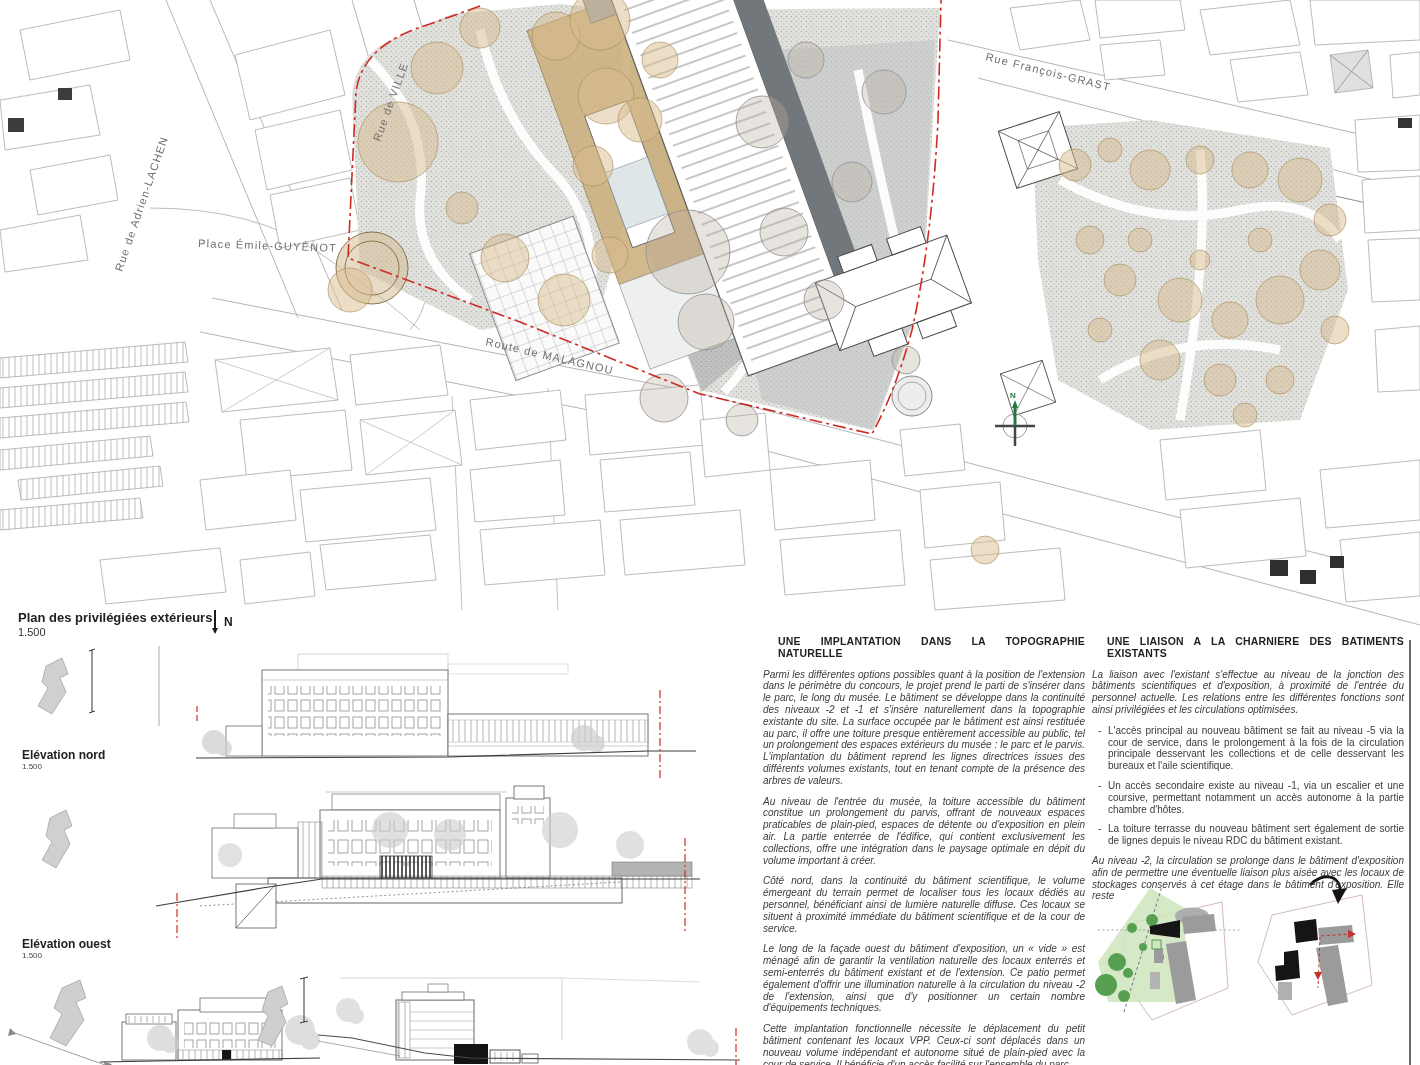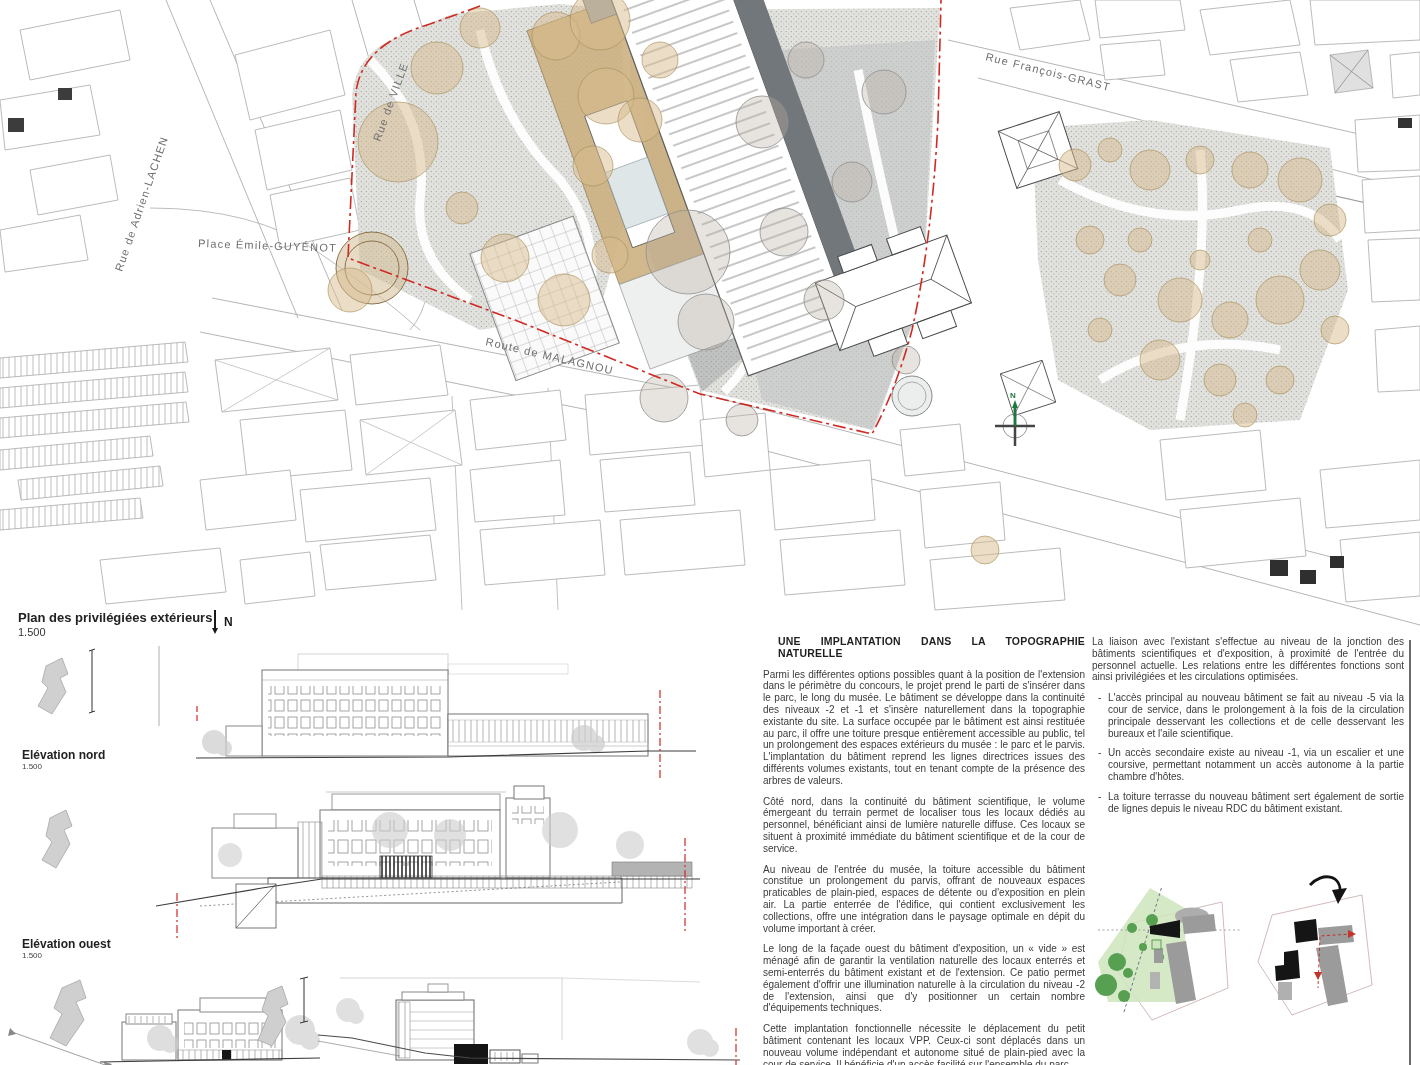--- a/index.html
+++ b/index.html
@@ -9,21 +9,21 @@
   .overlay{position:absolute;z-index:2;}
   .plan-title{left:18px;top:610px;width:260px;}
   .plan-title .t{font-size:13px;font-weight:bold;color:#222;}
   .plan-title .s{font-size:11px;color:#333;margin-top:1px;}
   .elev-label .t{font-size:12px;font-weight:bold;color:#222;}
   .elev-label .s{font-size:8px;color:#444;margin-top:0px;}
   .lab-nord{left:22px;top:748px;}
   .lab-ouest{left:22px;top:928px;margin-top:9px;}
   .col{font-size:10px;line-height:11.8px;text-align:justify;color:#3b3b3b;}
   .col h3{font-size:10.5px;font-weight:bold;color:#1f1f1f;margin:0 0 9px 0;letter-spacing:.2px;padding-left:15px;}
-  .col p{margin:0 0 9px 0;}
+  .col p{margin:0 0 9px 0;font-style:italic;}
   .col-left{left:763px;top:636px;width:322px;}
   .col-right{left:1092px;top:636px;width:312px;}
   .bullet{display:flex;margin:0 0 8px 6px;}
   .bullet .dash{flex:0 0 10px;}
   .bullet .bt{flex:1;text-align:justify;}
   .edge-line{position:absolute;left:1409px;top:640px;width:2px;height:425px;background:#6a6a6a;z-index:1;}
 </style>
 </head>
 <body>
 
@@ -429,37 +429,39 @@
 </div>
 
 <div class="overlay elev-label lab-ouest">
   <div class="t">Elévation ouest</div>
   <div class="s">1.500</div>
 </div>
 
 <div class="overlay col col-left">
   <h3>UNE IMPLANTATION DANS LA TOPOGRAPHIE NATURELLE</h3>
   <p>Parmi les différentes options possibles quant à la position de l'extension dans le périmètre du concours, le projet prend le parti de s'insérer dans le parc, le long du musée. Le bâtiment se développe dans la continuité des niveaux -2 et -1 et s'insère naturellement dans la topographie existante du site. La surface occupée par le bâtiment est ainsi restituée au parc, il offre une toiture presque entièrement accessible au public, tel un prolongement des espaces extérieurs du musée : le parc et le parvis. L'implantation du bâtiment reprend les lignes directrices issues des différents volumes existants, tout en tenant compte de la présence des arbres de valeurs.</p>
+  <p>Au niveau de l'entrée du musée, la toiture accessible du bâtiment constitue un prolongement du parvis, offrant de nouveaux espaces praticables de plain-pied, espaces de détente ou d'exposition en plein air. La partie enterrée de l'édifice, qui contient exclusivement les collections, offre une intégration dans le paysage optimale en dépit du volume important à créer.</p>
   <p>Côté nord, dans la continuité du bâtiment scientifique, le volume émergeant du terrain permet de localiser tous les locaux dédiés au personnel, bénéficiant ainsi de lumière naturelle diffuse. Ces locaux se situent à proximité immédiate du bâtiment scientifique et de la cour de service.</p>
-  <p>Au niveau de l'entrée du musée, la toiture accessible du bâtiment constitue un prolongement du parvis, offrant de nouveaux espaces praticables de plain-pied, espaces de détente ou d'exposition en plein air. La partie enterrée de l'édifice, qui contient exclusivement les collections, offre une intégration dans le paysage optimale en dépit du volume important à créer.</p>
   <p>Le long de la façade ouest du bâtiment d'exposition, un « vide » est ménagé afin de garantir la ventilation naturelle des locaux enterrés et semi-enterrés du bâtiment existant et de l'extension. Ce patio permet également d'offrir une illumination naturelle à la circulation du niveau -2 de l'extension, ainsi que d'y positionner un certain nombre d'équipements techniques.</p>
   <p>Cette implantation fonctionnelle nécessite le déplacement du petit bâtiment contenant les locaux VPP. Ceux-ci sont déplacés dans un nouveau volume indépendant et autonome situé de plain-pied avec la cour de service. Il bénéficie d'un accès facilité sur l'ensemble du parc,</p>
 </div>
 
 <div class="overlay col col-right">
+  <h3>UNE LIAISON A LA CHARNIERE DES BATIMENTS EXISTANTS</h3>
   <p>La liaison avec l'existant s'effectue au niveau de la jonction des bâtiments scientifiques et d'exposition, à proximité de l'entrée du personnel actuelle. Les relations entre les différentes fonctions sont ainsi privilégiées et les circulations optimisées.</p>
   <div class="bullet">
     <span class="dash">-</span>
     <span class="bt">L'accès principal au nouveau bâtiment se fait au niveau -5 via la cour de service, dans le prolongement à la fois de la circulation principale desservant les collections et de celle desservant les bureaux et l'aile scientifique.</span>
   </div>
   <div class="bullet">
     <span class="dash">-</span>
     <span class="bt">Un accès secondaire existe au niveau -1, via un escalier et une coursive, permettant notamment un accès autonome à la partie chambre d'hôtes.</span>
   </div>
   <div class="bullet">
     <span class="dash">-</span>
     <span class="bt">La toiture terrasse du nouveau bâtiment sert également de sortie de lignes depuis le niveau RDC du bâtiment existant.</span>
   </div>
+  <p>Au niveau -2, la circulation se prolonge dans le bâtiment d'exposition afin de permettre une éventuelle liaison plus aisée avec les locaux de stockages conservés à cet étage dans le bâtiment d'exposition. Elle reste</p>
 </div>
 
 <div class="edge-line"></div>
 
 </div>
 
 </body></html>

